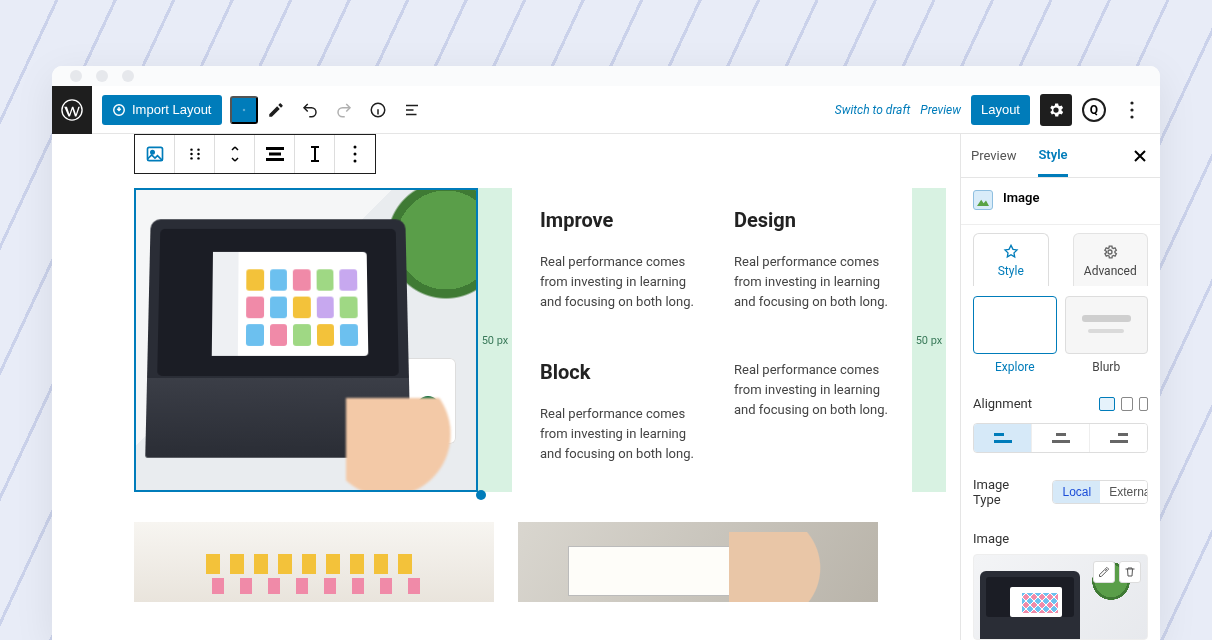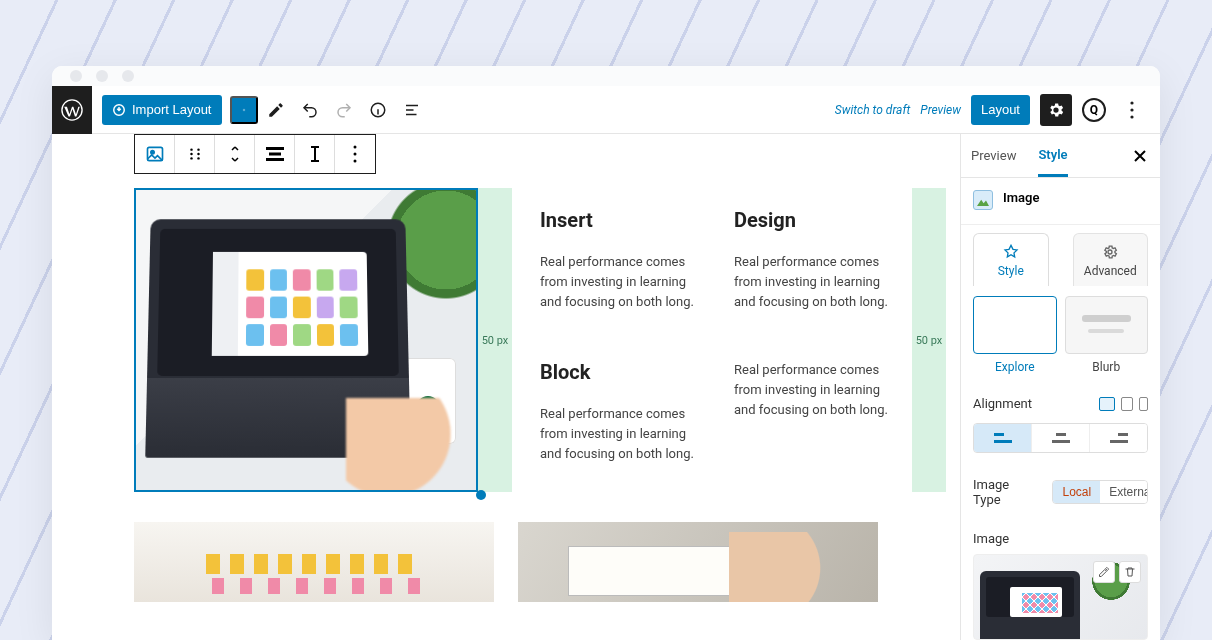--- a/index.html
+++ b/index.html
@@ -100,21 +100,21 @@
 .align-row button.active { background:#d6e9f8; }
 .align-glyph { width:18px; height:10px; position:relative; }
 .align-glyph::before { content:""; position:absolute; top:0; height:3px; background:#666; width:10px; left:0; }
 .align-glyph::after { content:""; position:absolute; bottom:0; height:3px; background:#666; width:18px; left:0; }
 .align-center .align-glyph::before { left:4px; }
 .align-right .align-glyph::before { left:auto; right:0; }
 .align-row button.active .align-glyph::before,
 .align-row button.active .align-glyph::after { background:#007cba; }
 .pill-row { display:flex; border:1px solid #ddd; border-radius:4px; overflow:hidden; }
 .pill-row button { border:none; background:#fff; font-size:12px; padding:4px 9px; cursor:pointer; color:#555; }
-.pill-row button.active { background:#d6e9f8; color:#c2410c; }
+.pill-row button.active { background:#d6e9f8; color:#1d4ed8; }
 .sb-image-preview { margin: 4px 12px 0; height:86px; border:1px solid #eee; border-radius:4px; position:relative; overflow:hidden; background:linear-gradient(135deg,#f3f4f6,#e7e9ed); }
 .sb-image-preview .mini-laptop { position:absolute; left:6px; bottom:-8px; width:100px; height:76px; background:#2a2d36; border-radius:6px 6px 2px 2px; }
 .sb-image-preview .mini-laptop::before { content:""; position:absolute; inset:6px 6px 30px 6px; background:#1b1d25; border-radius:3px; }
 .sb-image-preview .mini-win { position:absolute; left:30px; top:16px; width:52px; height:30px; background:#fff; border-radius:2px; }
 .sb-image-preview .mini-win::after { content:""; position:absolute; inset:6px 4px 4px 12px; background:
   radial-gradient(circle,#f08aa8 45%,transparent 46%) 0 0/8px 8px,
   radial-gradient(circle,#6cc0ef 45%,transparent 46%) 4px 4px/8px 8px; }
 .sb-image-preview .mini-plant { position:absolute; right:14px; top:4px; width:44px; height:44px; border-radius:50%; background:radial-gradient(circle,#5a9e49 0 52%,#3f7a34 52% 60%,transparent 61%); }
 .sb-image-actions { position:absolute; top:6px; right:6px; display:flex; gap:4px; }
 .sb-image-actions button { width:22px; height:22px; background:#fff; border:1px solid #ddd; border-radius:3px; cursor:pointer; display:flex; align-items:center; justify-content:center; }
@@ -283,21 +283,21 @@
                 <div class="hand"></div>
               </div>
             </div>
             <div class="sel-dot"></div>
           </div>
 
           <div class="col-spacer">50 px</div>
 
           <div class="text-grid">
             <div class="cell">
-              <h3>Insert</h3>
+              <h3>Improve</h3>
               <p>Real performance comes from investing in learning and focusing on both long.</p>
             </div>
             <div class="cell">
               <h3>Design</h3>
               <p>Real performance comes from investing in learning and focusing on both long.</p>
             </div>
             <div class="cell">
               <h3>Block</h3>
               <p>Real performance comes from investing in learning and focusing on both long.</p>
             </div>

